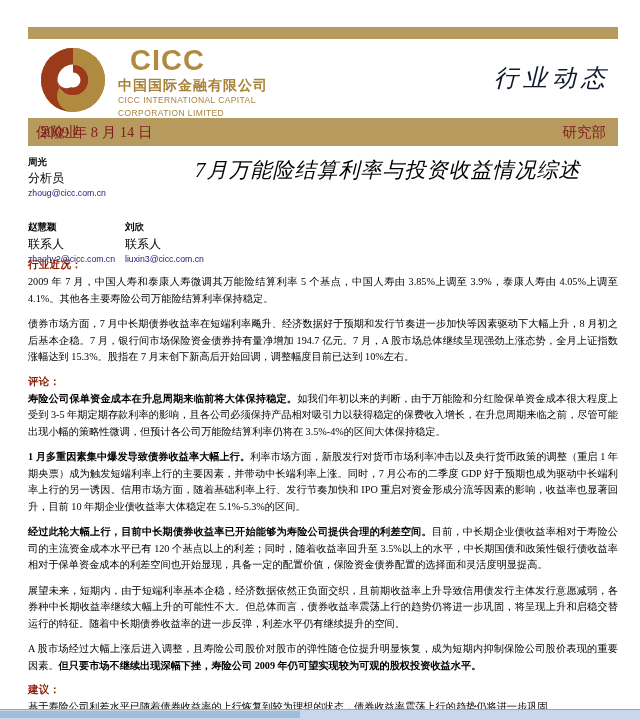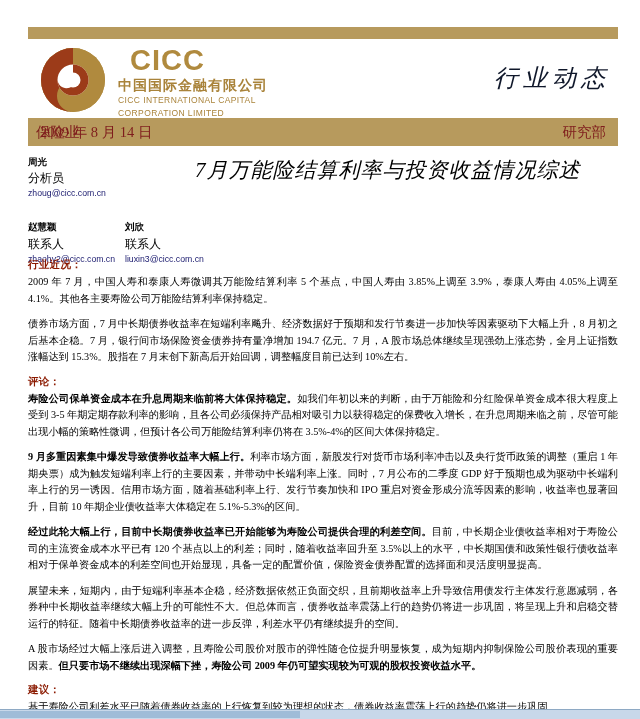--- a/index.html
+++ b/index.html
@@ -260,21 +260,21 @@
 <div class="content">
 
   <div class="sec-head">行业近况：</div>
   <p class="para">2009 年 7 月，中国人寿和泰康人寿微调其万能险结算利率 5 个基点，中国人寿由 3.85%上调至 3.9%，泰康人寿由 4.05%上调至 4.1%。其他各主要寿险公司万能险结算利率保持稳定。</p>
   <p class="para">债券市场方面，7 月中长期债券收益率在短端利率飚升、经济数据好于预期和发行节奏进一步加快等因素驱动下大幅上升，8 月初之后基本企稳。7 月，银行间市场保险资金债券持有量净增加 194.7 亿元。7 月，A 股市场总体继续呈现强劲上涨态势，全月上证指数涨幅达到 15.3%。股指在 7 月末创下新高后开始回调，调整幅度目前已达到 10%左右。</p>
 
   <div class="sec-head">评论：</div>
 
   <p class="para"><b>寿险公司保单资金成本在升息周期来临前将大体保持稳定。</b><span>如我们年初以来的判断，由于万能险和分红险保单资金成本很大程度上受到 3-5 年期定期存款利率的影响，且各公司必须保持产品相对吸引力以获得稳定的保费收入增长，在升息周期来临之前，尽管可能出现小幅的策略性微调，但预计各公司万能险结算利率仍将在 3.5%-4%的区间大体保持稳定。</span></p>
 
-  <p class="para"><b>9 月多重因素集中爆发导致债券收益率大幅上行。</b><span>利率市场方面，新股发行对货币市场利率冲击以及央行货币政策的调整（重启 1 年期央票）成为触发短端利率上行的主要因素，并带动中长端利率上涨。同时，7 月公布的二季度 GDP 好于预期也成为驱动中长端利率上行的另一诱因。信用市场方面，随着基础利率上行、发行节奏加快和 IPO 重启对资金形成分流等因素的影响，收益率也显著回升，目前 10 年期企业债收益率大体稳定在 5.1%-5.3%的区间。</span></p>
+  <p class="para"><b>1 月多重因素集中爆发导致债券收益率大幅上行。</b><span>利率市场方面，新股发行对货币市场利率冲击以及央行货币政策的调整（重启 1 年期央票）成为触发短端利率上行的主要因素，并带动中长端利率上涨。同时，7 月公布的二季度 GDP 好于预期也成为驱动中长端利率上行的另一诱因。信用市场方面，随着基础利率上行、发行节奏加快和 IPO 重启对资金形成分流等因素的影响，收益率也显著回升，目前 10 年期企业债收益率大体稳定在 5.1%-5.3%的区间。</span></p>
 
   <p class="para"><b>经过此轮大幅上行，目前中长期债券收益率已开始能够为寿险公司提供合理的利差空间。</b><span>目前，中长期企业债收益率相对于寿险公司的主流资金成本水平已有 120 个基点以上的利差；同时，随着收益率回升至 3.5%以上的水平，中长期国债和政策性银行债收益率相对于保单资金成本的利差空间也开始显现，具备一定的配置价值，保险资金债券配置的选择面和灵活度明显提高。</span></p>
 
   <p class="para">展望未来，短期内，由于短端利率基本企稳，经济数据依然正负面交织，且前期收益率上升导致信用债发行主体发行意愿减弱，各券种中长期收益率继续大幅上升的可能性不大。但总体而言，债券收益率震荡上行的趋势仍将进一步巩固，将呈现上升和启稳交替运行的特征。随着中长期债券收益率的进一步反弹，利差水平仍有继续提升的空间。</p>
 
   <p class="para"><span>A 股市场经过大幅上涨后进入调整，且寿险公司股价对股市的弹性随仓位提升明显恢复，成为短期内抑制保险公司股价表现的重要因素。</span><b>但只要市场不继续出现深幅下挫，寿险公司 2009 年仍可望实现较为可观的股权投资收益水平。</b></p>
 
   <div class="sec-head">建议：</div>
   <p class="para">基于寿险公司利差水平已随着债券收益率的上行恢复到较为理想的状态，债券收益率震荡上行的趋势仍将进一步巩固</p>
 

